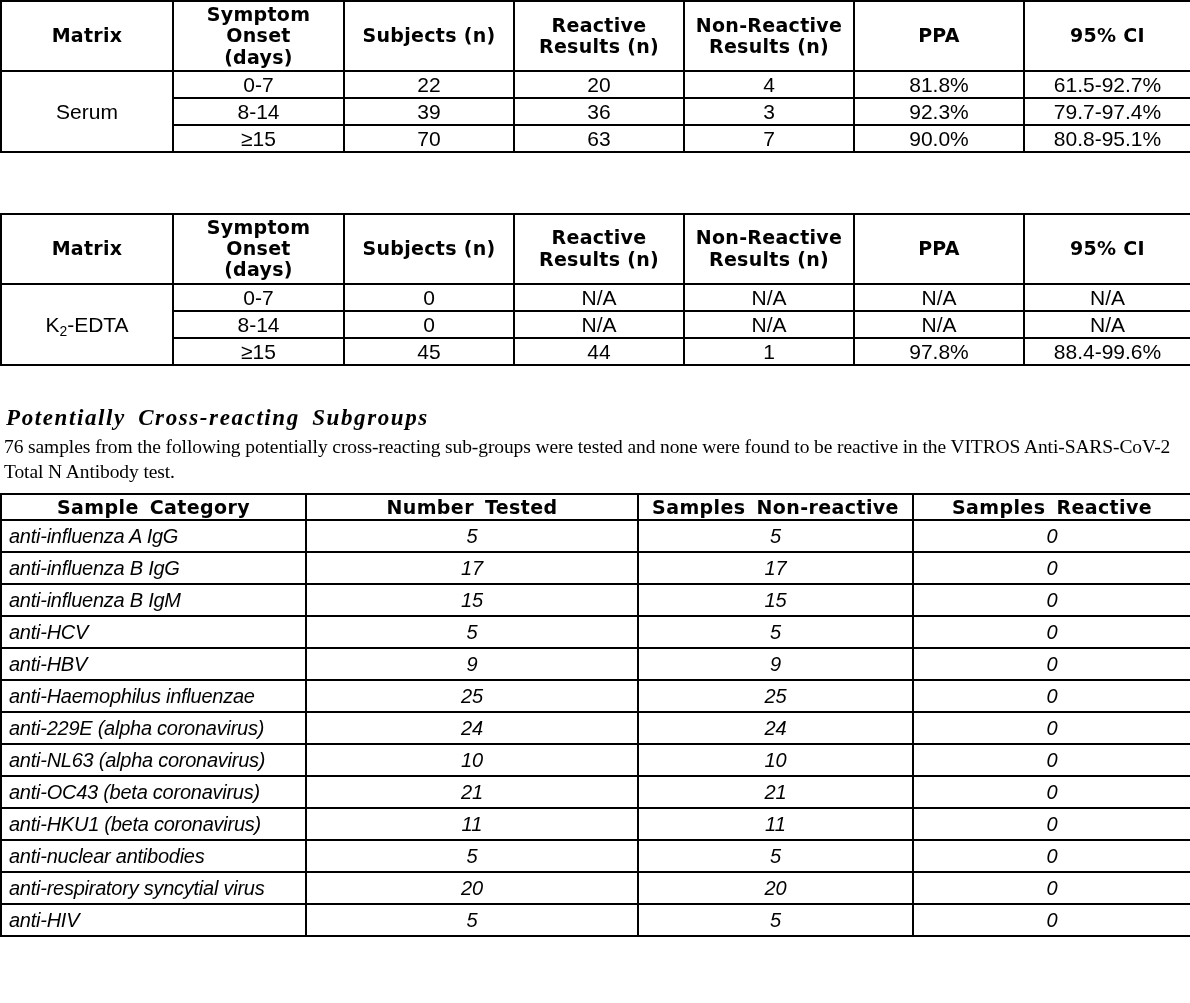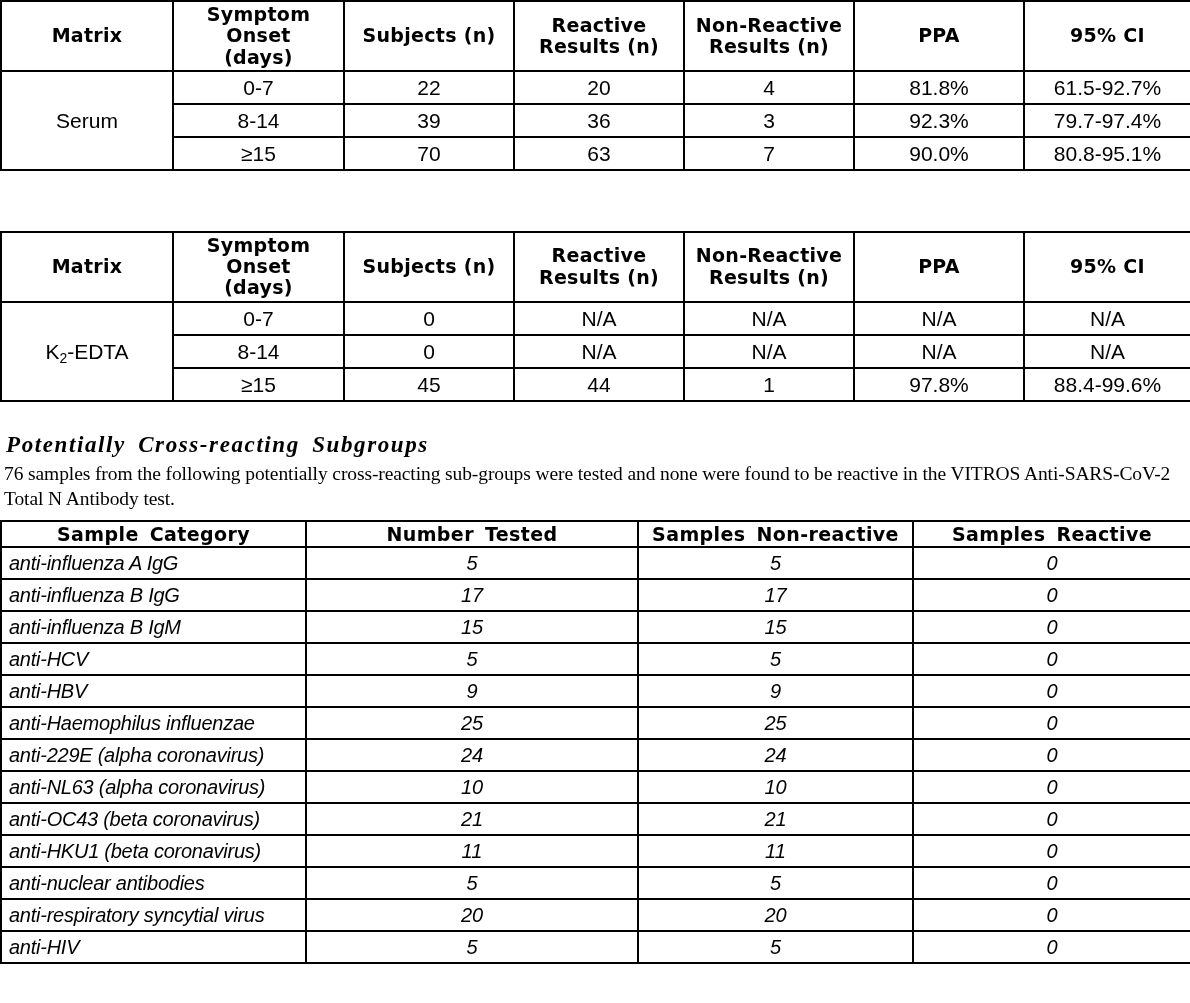--- a/index.html
+++ b/index.html
@@ -41,21 +41,21 @@
     font-family: "DejaVu Sans", sans-serif;
     font-weight: bold;
     font-size: 19px;
     line-height: 1.12;
     letter-spacing: 0.3px;
     height: 62px;
     padding: 2px 4px;
   }
   .ppa-table tbody td {
     font-size: 21px;
-    height: 33px;
+    height: 27px;
     line-height: 1;
     padding: 1px 4px;
   }
   .ppa-table .matrix-cell {
     font-size: 21px;
     vertical-align: middle;
   }
   .ppa-table .matrix-cell sub {
     font-size: 0.66em;
     vertical-align: baseline;
@@ -77,21 +77,21 @@
   .gap-2 { height: 26px; }
 
   
   .section-heading {
     font-family: "Liberation Serif", serif;
     font-style: italic;
     font-weight: bold;
     font-size: 23px;
     letter-spacing: 1.6px;
     word-spacing: 5px;
-    margin: 4px 0 4px 6px;
+    margin: 13px 0 4px 6px;
     white-space: nowrap;
   }
   .section-para {
     font-family: Liberation Serif, serif;
     font-size: 19.5px;
     line-height: 1.28;
     margin: 0 0 8px 4px;
     width: 1178px;
     letter-spacing: -0.1px;
   }

